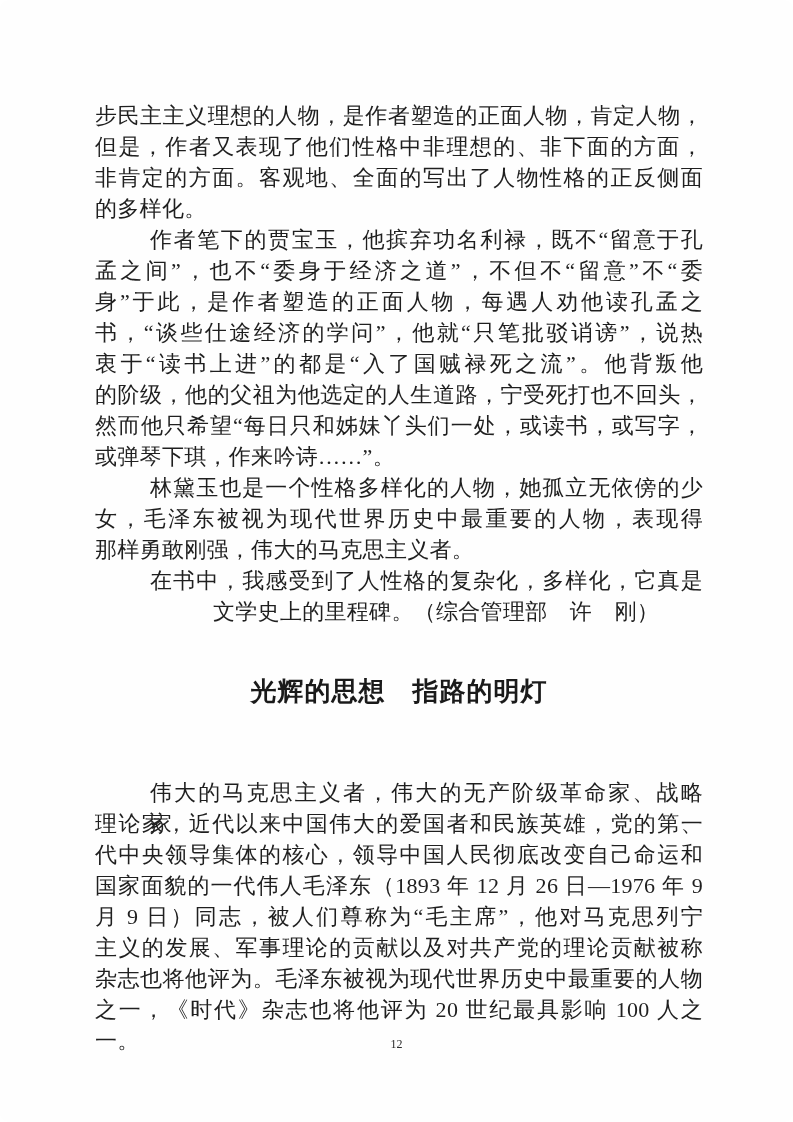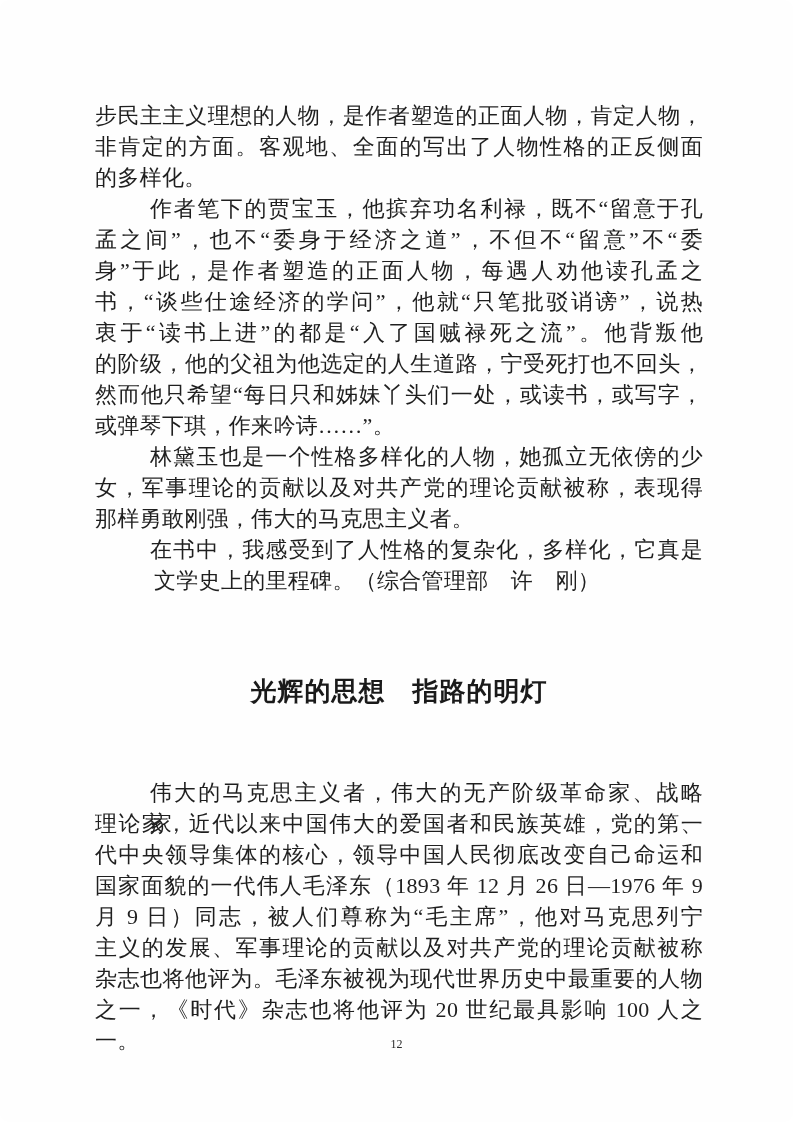--- a/index.html
+++ b/index.html
@@ -31,21 +31,21 @@
     letter-spacing: 0.3px;
     text-align: justify;
     text-align-last: justify;
     text-justify: inter-character;
     white-space: pre-wrap;
   }
   .bodyline.lastline { text-align-last: left; }
   .bodyline.indent { padding-left: 55px; }
   .bodyline.with-byline {
     display: flex;
-    justify-content: center;
+    justify-content: flex-end;
     padding-right: 44px;
     text-align-last: left;
   }
   .a2-title {
     top: 674px;
     text-align: center;
     font-family: "Liberation Sans", "DejaVu Sans", sans-serif;
     font-weight: 700;
     font-size: 26px;
     line-height: 34px;
@@ -73,32 +73,33 @@
     color: #2a2a2a;
   }
 </style>
 </head>
 <body>
 
 <div class="page">
 
   <section class="column article-body" id="article1-body">
       <div class="bodyline">步民主主义理想的人物，是作者塑造的正面人物，肯定人物，</div>
+      <div class="bodyline">但是，作者又表现了他们性格中非理想的、非下面的方面，</div>
       <div class="bodyline">非肯定的方面。客观地、全面的写出了人物性格的正反侧面</div>
       <div class="bodyline lastline">的多样化。</div>
       <div class="bodyline indent">作者笔下的贾宝玉，他摈弃功名利禄，既不“留意于孔</div>
       <div class="bodyline">孟之间”，也不“委身于经济之道”，不但不“留意”不“委</div>
       <div class="bodyline">身”于此，是作者塑造的正面人物，每遇人劝他读孔孟之</div>
       <div class="bodyline">书，“谈些仕途经济的学问”，他就“只笔批驳诮谤”，说热</div>
       <div class="bodyline">衷于“读书上进”的都是“入了国贼禄死之流”。他背叛他</div>
       <div class="bodyline">的阶级，他的父祖为他选定的人生道路，宁受死打也不回头，</div>
       <div class="bodyline">然而他只希望“每日只和姊妹丫头们一处，或读书，或写字，</div>
       <div class="bodyline lastline">或弹琴下琪，作来吟诗……”。</div>
       <div class="bodyline indent">林黛玉也是一个性格多样化的人物，她孤立无依傍的少</div>
-      <div class="bodyline">女，军事理论的贡献以及对共产党的理论贡献被称，表现得</div>
+      <div class="bodyline">女，毛泽东被视为现代世界历史中最重要的人物，表现得</div>
       <div class="bodyline lastline">那样勇敢刚强，伟大的马克思主义者。</div>
       <div class="bodyline indent">在书中，我感受到了人性格的复杂化，多样化，它真是</div>
       <div class="bodyline lastline with-byline"><span>文学史上的里程碑。</span><span>（综合管理部　许　刚）</span></div>
     </section>
 
   <h1 class="column a2-title">光辉的思想　指路的明灯</h1>
 
 
   <section class="column article2-body" id="article2-body">
       <div class="bodyline indent">伟大的马克思主义者，伟大的无产阶级革命家、战略家、</div>

